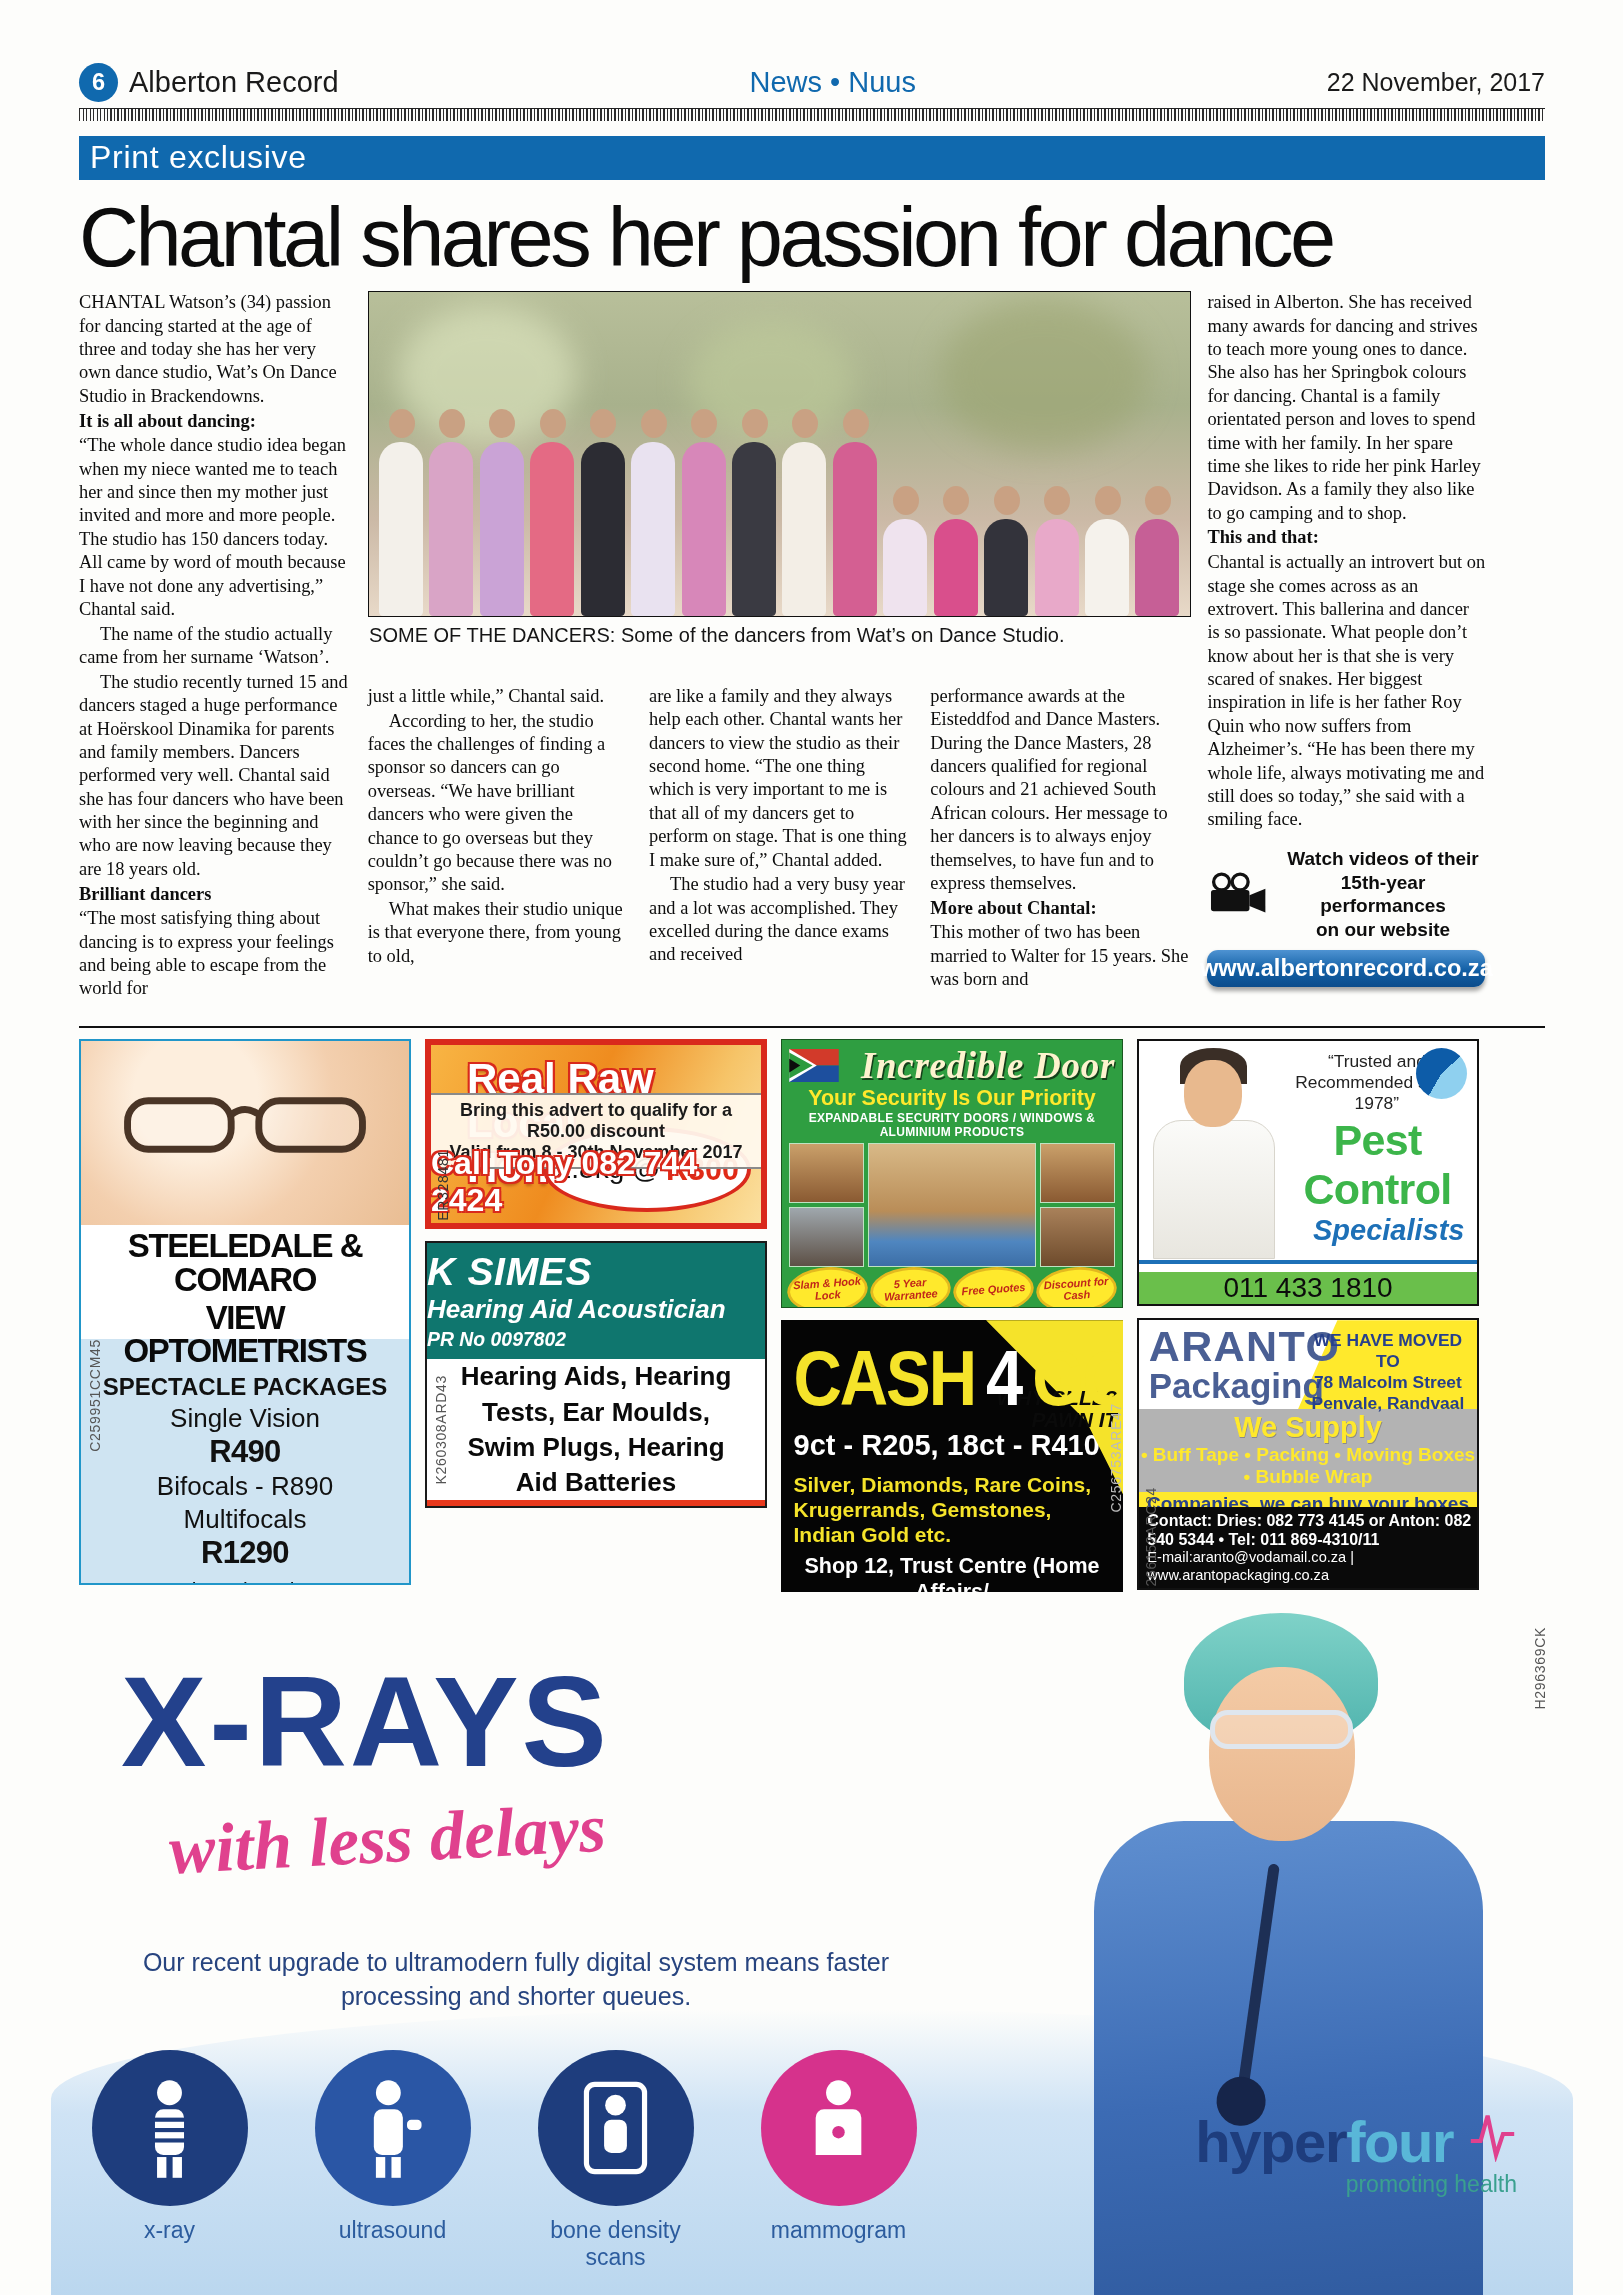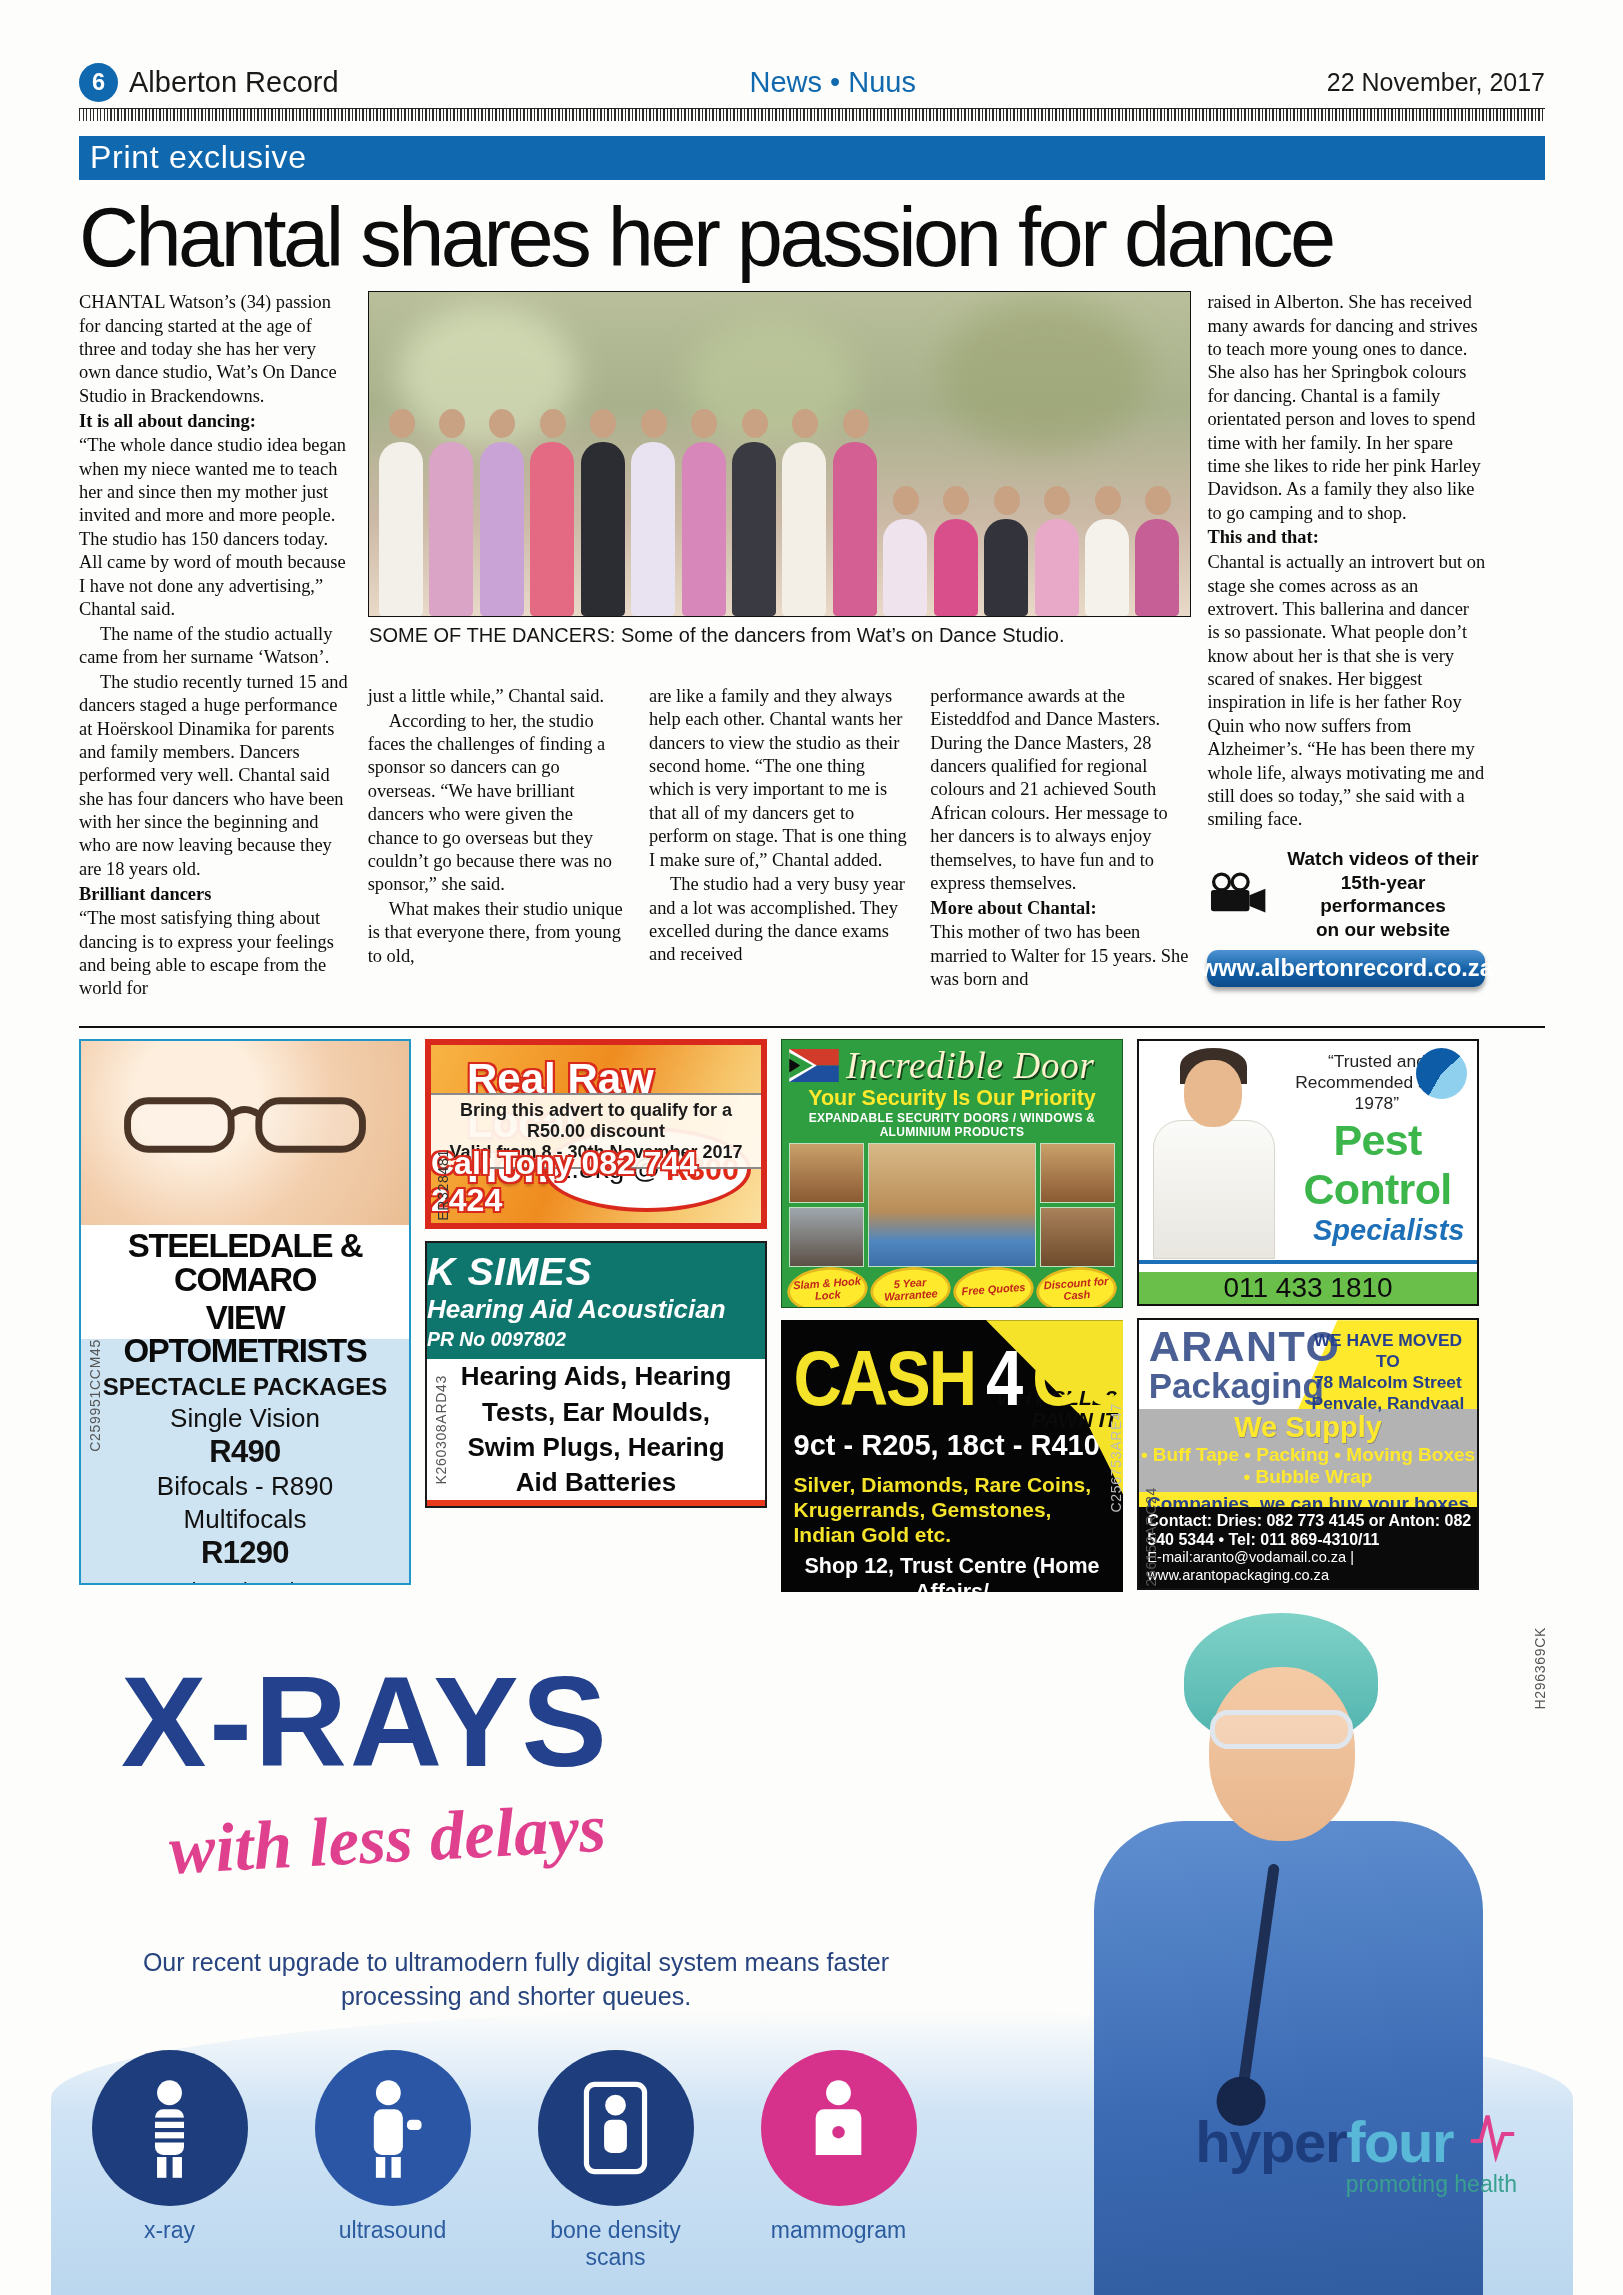--- a/index.html
+++ b/index.html
@@ -106,22 +106,22 @@
   .hear-reg { font-size:19.4px; font-weight:bold; margin-top:2.8px; }
   .hear-mid { flex:1; display:flex; align-items:center; justify-content:center; text-align:center;
     font-size:26px; font-weight:bold; color:#0a0a0a; line-height:1.35; padding:0 18px; }
   .hear-foot { background:#e8391d; color:#fff; text-align:center; padding:5.6px 0 7px 0; }
   .hear-phone { font-size:29px; font-weight:bold; }
   .ad-hear .vcode { left:5.6px; top:132px; }
   
   .ad-door { position:relative; height:269px; background:#2f9e41; border:1.4px solid #19571f;
     overflow:hidden; padding:4.2px 7px; }
   .door-head { display:flex; align-items:center; gap:7px; }
-  .door-title { flex:1; text-align:left; font-family:"Liberation Serif", serif; font-style:italic;
-    font-weight:normal; font-size:37px; color:#fdf3cf; text-shadow:1.4px 2.1px 0 #14401a; letter-spacing:0.7px; }
+  .door-title { flex:1; text-align:right; font-family:"Liberation Serif", serif; font-style:italic;
+    font-weight:bold; font-size:37px; color:#fdf3cf; text-shadow:1.4px 2.1px 0 #14401a; letter-spacing:0.7px; }
   .door-slogan { text-align:center; color:#ffe92c; font-weight:bold; font-size:21.5px; margin-top:-1.4px; }
   .door-subtitle { text-align:center; color:#fff; font-size:12px; font-weight:bold; letter-spacing:0.3px; }
   .door-collage { display:grid; grid-template-columns:75px 1fr 75px; gap:4.2px; height:124px; margin-top:4.2px; }
   .door-collage .ph { border:1.4px solid #bfe3c2; background:linear-gradient(180deg,#caa06a,#8a5a32); }
   .door-collage .ph.main { background:linear-gradient(180deg,#d8b987 0%,#b98d58 55%,#4f86c0 80%,#3c6ea6 100%); }
   .door-stars { position:relative; display:flex; justify-content:space-between; margin:2.8px 1.4px 0 1.4px; }
   .star { width:75px; height:40px; background:#ffe92c; border-radius:50%;
     box-shadow:0 0 0 2.8px #e3b91f; display:flex; align-items:center; justify-content:center; text-align:center;
     font-size:11px; font-weight:bold; font-style:italic; color:#c1271a; line-height:1.05; transform:rotate(-4deg); }
   

